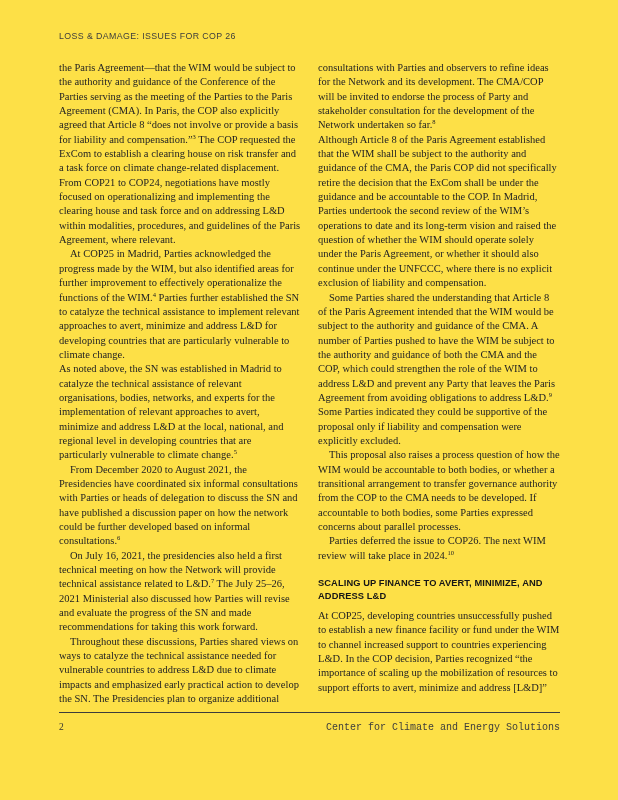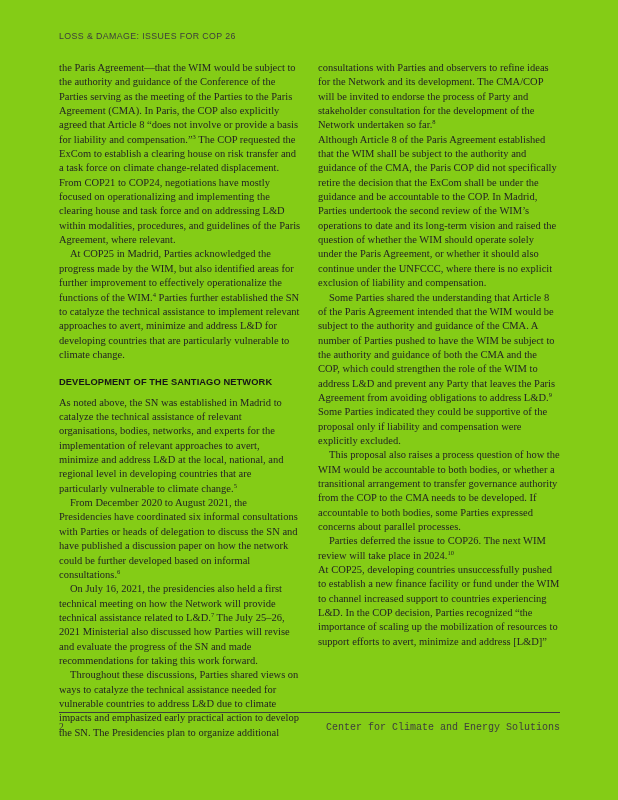--- a/index.html
+++ b/index.html
@@ -4,21 +4,21 @@
 <style>
   html, body { margin: 0; padding: 0; background: #ffffff; }
   body {
     width: 618px; height: 800px;
     font-family: "Liberation Serif", "DejaVu Serif", serif;
     -webkit-font-smoothing: antialiased;
   }
   .page {
     position: relative;
     width: 618px; height: 800px;
-    background: #84cc16;
+    background: #fde047;
     box-sizing: border-box;
     overflow: hidden;
   }
   .running-header {
     position: absolute;
     left: 59px; top: 31px;
     font-family: "Liberation Sans", "DejaVu Sans", sans-serif;
     font-size: 8.8px;
     letter-spacing: 0.4px;
     color: #3d3d3d;
@@ -87,32 +87,32 @@
 <body>
 
 <div class="page">
 
   <div class="running-header">LOSS &amp; DAMAGE: ISSUES FOR COP 26</div>
 
   <div class="columns">
     <div class="column" id="col-left">
         <p class="body-paragraph">the Paris Agreement—that the WIM would be subject to the authority and guidance of the Conference of the Parties serving as the meeting of the Parties to the Paris Agreement (CMA). In Paris, the COP also explicitly agreed that Article 8 “does not involve or provide a basis for liability and compensation.”<sup>3</sup> The COP requested the ExCom to establish a clearing house on risk transfer and a task force on climate change-related displacement. From COP21 to COP24, negotiations have mostly focused on operationalizing and implementing the clearing house and task force and on addressing L&amp;D within modalities, procedures, and guidelines of the Paris Agreement, where relevant.</p>
         <p class="body-paragraph indent">At COP25 in Madrid, Parties acknowledged the progress made by the WIM, but also identified areas for further improvement to effectively operationalize the functions of the WIM.<sup>4</sup> Parties further established the SN to catalyze the technical assistance to implement relevant approaches to avert, minimize and address L&amp;D for developing countries that are particularly vulnerable to climate change.</p>
-        <h2 class="section-heading">DEVELOPMENT OF THE SANTIAGO NETWORK</h2>
         <p class="body-paragraph">As noted above, the SN was established in Madrid to catalyze the technical assistance of relevant organisations, bodies, networks, and experts for the implementation of relevant approaches to avert, minimize and address L&amp;D at the local, national, and regional level in developing countries that are particularly vulnerable to climate change.<sup>5</sup></p>
         <p class="body-paragraph indent">From December 2020 to August 2021, the Presidencies have coordinated six informal consultations with Parties or heads of delegation to discuss the SN and have published a discussion paper on how the network could be further developed based on informal consultations.<sup>6</sup></p>
         <p class="body-paragraph indent">On July 16, 2021, the presidencies also held a first technical meeting on how the Network will provide technical assistance related to L&amp;D.<sup>7</sup> The July 25–26, 2021 Ministerial also discussed how Parties will revise and evaluate the progress of the SN and made recommendations for taking this work forward.</p>
         <p class="body-paragraph indent">Throughout these discussions, Parties shared views on ways to catalyze the technical assistance needed for vulnerable countries to address L&amp;D due to climate impacts and emphasized early practical action to develop the SN. The Presidencies plan to organize additional</p>
       </div>
     <div class="column" id="col-right">
         <p class="body-paragraph">consultations with Parties and observers to refine ideas for the Network and its development. The CMA/COP will be invited to endorse the process of Party and stakeholder consultation for the development of the Network undertaken so far.<sup>8</sup></p>
         <p class="body-paragraph">Although Article 8 of the Paris Agreement established that the WIM shall be subject to the authority and guidance of the CMA, the Paris COP did not specifically retire the decision that the ExCom shall be under the guidance and be accountable to the COP. In Madrid, Parties undertook the second review of the WIM’s operations to date and its long-term vision and raised the question of whether the WIM should operate solely under the Paris Agreement, or whether it should also continue under the UNFCCC, where there is no explicit exclusion of liability and compensation.</p>
         <p class="body-paragraph indent">Some Parties shared the understanding that Article 8 of the Paris Agreement intended that the WIM would be subject to the authority and guidance of the CMA. A number of Parties pushed to have the WIM be subject to the authority and guidance of both the CMA and the COP, which could strengthen the role of the WIM to address L&amp;D and prevent any Party that leaves the Paris Agreement from avoiding obligations to address L&amp;D.<sup>9</sup> Some Parties indicated they could be supportive of the proposal only if liability and compensation were explicitly excluded.</p>
         <p class="body-paragraph indent">This proposal also raises a process question of how the WIM would be accountable to both bodies, or whether a transitional arrangement to transfer governance authority from the COP to the CMA needs to be developed. If accountable to both bodies, some Parties expressed concerns about parallel processes.</p>
         <p class="body-paragraph indent">Parties deferred the issue to COP26. The next WIM review will take place in 2024.<sup>10</sup></p>
+        <h2 class="section-heading">SCALING UP FINANCE TO AVERT, MINIMIZE, AND ADDRESS L&amp;D</h2>
         <p class="body-paragraph">At COP25, developing countries unsuccessfully pushed to establish a new finance facility or fund under the WIM to channel increased support to countries experiencing L&amp;D. In the COP decision, Parties recognized “the importance of scaling up the mobilization of resources to support efforts to avert, minimize and address [L&amp;D]”</p>
       </div>
   </div>
 
   <div class="footer">
     <hr class="footer-rule">
     <div class="footer-row">
       <span class="page-number">2</span>
       <span class="footer-org">Center for Climate and Energy Solutions</span>
     </div>

